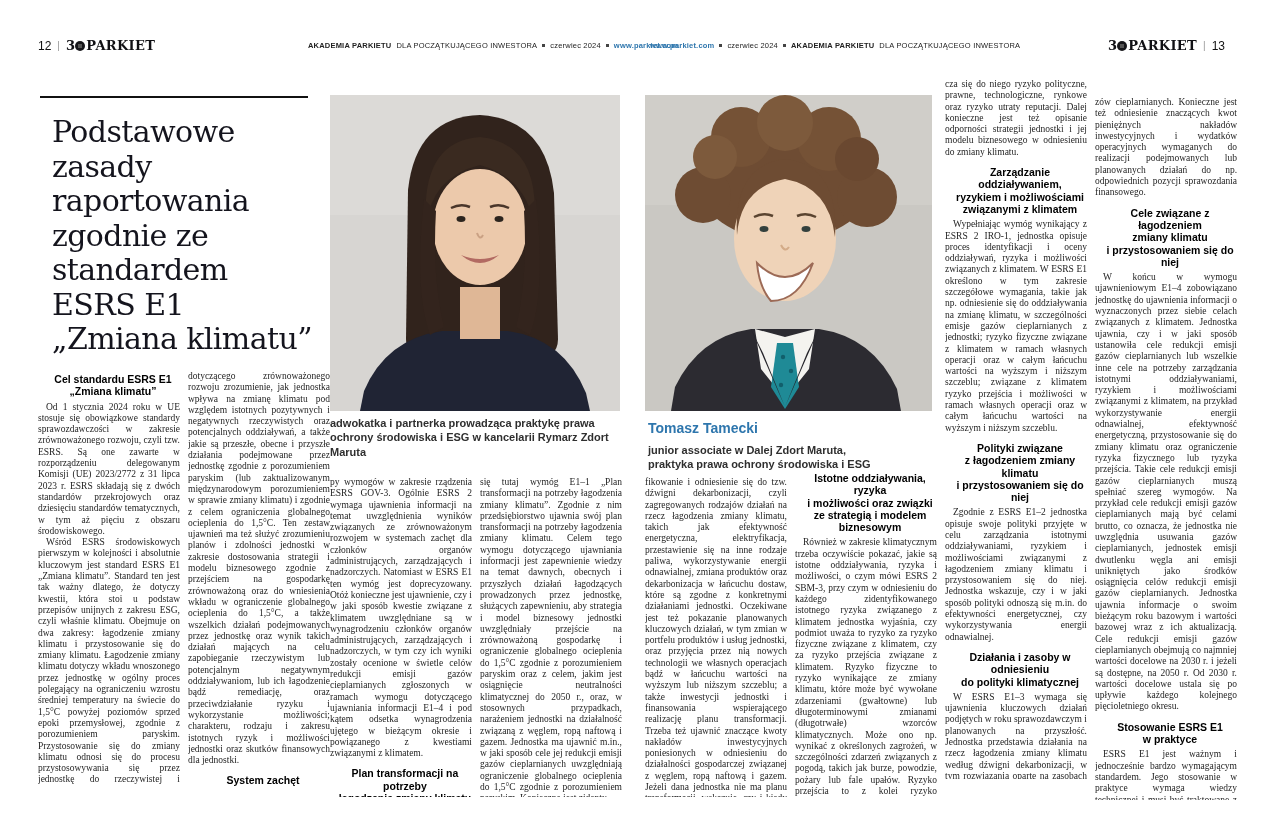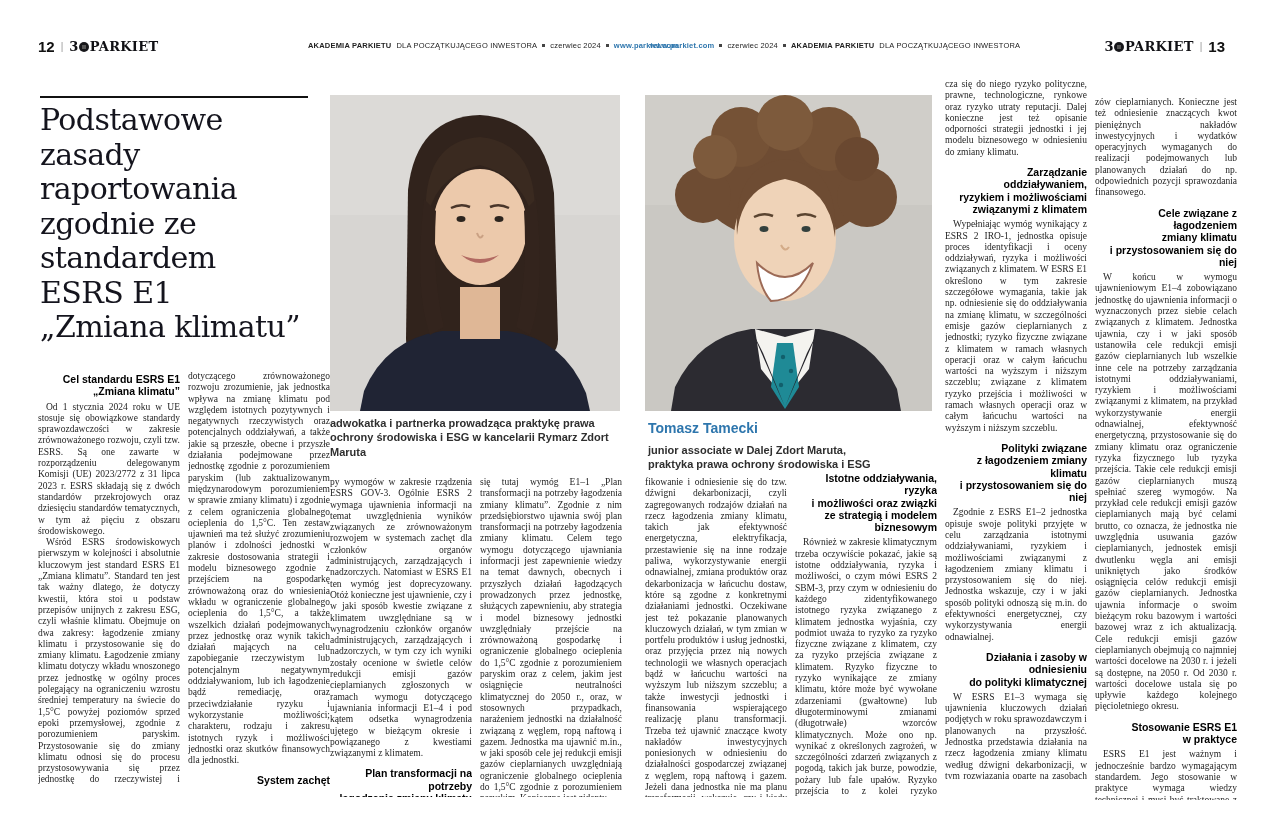--- a/index.html
+++ b/index.html
@@ -2,21 +2,21 @@
 <html lang="pl"><head>
 <meta charset="utf-8">
 <style>
   html,body{margin:0;padding:0;background:#ffffff;}
   .spread{position:relative;width:1263px;height:815px;background:#fff;overflow:hidden;
           font-family:"Liberation Serif",serif;color:#1e1e1e;}
 
   
   .hdr{position:absolute;top:38px;font-family:"Liberation Sans",sans-serif;font-size:8px;
        color:#333;white-space:nowrap;display:flex;align-items:center;gap:4px;}
-  .pageno{font-weight:bold;font-size:15px;color:#111;}
+  .pageno{font-weight:normal;font-size:12px;color:#111;}
   .hdr-divider{color:#999;font-size:10px;margin:0 2px;}
   .logo{display:flex;align-items:center;font-family:"DejaVu Serif",serif;font-weight:bold;
         font-size:13px;color:#101014;letter-spacing:.3px;}
   .logo-circle{width:10px;height:10px;border-radius:50%;background:radial-gradient(circle,#555 0 30%,#16161a 31% 100%);
         display:inline-block;margin:0 1px 0 0;}
   .strip{position:absolute;top:41px;font-family:"Liberation Sans",sans-serif;font-size:7.5px;
          letter-spacing:.2px;color:#222;white-space:nowrap;display:flex;align-items:center;gap:5px;}
   .strip .b{font-weight:bold;}
   .strip .sq{width:3px;height:3px;background:#444;display:inline-block;}
   .strip .url{color:#2e76ad;font-weight:bold;}
@@ -33,21 +33,21 @@
   .caption{position:absolute;font-family:"Liberation Sans",sans-serif;}
   .caption .name{font-size:14px;font-weight:bold;color:#2e76ad;margin-bottom:7px;}
   .caption .role{font-size:11px;font-weight:bold;color:#2f2f2f;line-height:1.3;white-space:pre-line;}
 
   
   .col{position:absolute;width:142px;overflow:hidden;text-align:justify;
        font-size:9.5px;line-height:11.3px;color:#1d1d1d;hyphens:auto;}
   .col-para{margin:0;text-indent:8px;}
   .col-para.cont{text-indent:0;}
   .col-heading{font-family:"Liberation Sans",sans-serif;font-weight:bold;font-size:10.5px;
-               line-height:12.3px;color:#000;margin:8px 0 4px 8px;text-align:right;
+               line-height:12.3px;color:#000;margin:8px 0 4px 8px;text-align:center;
                white-space:pre-line;text-indent:0;}
   .col-heading.first{margin-top:2px;}
 
   #col-0{left:38px; top:371px; height:416px;}
   #col-1{left:188px;top:371px; height:416px;}
   #col-2{left:330px;top:477px; height:320px;}
   #col-3{left:480px;top:477px; height:320px;}
   #col-4{left:645px;top:477px; height:320px;}
   #col-5{left:795px;top:470px; height:327px;}
   #col-6{left:945px;top:79px;  height:700px;}
@@ -90,21 +90,21 @@
     <span class="logo">
       <span>3</span>
       <span class="logo-circle"></span>
       <span>PARKIET</span>
     </span>
     <span class="hdr-divider">|</span>
     <span class="pageno">13</span>
   </div>
 
   <div class="headline-rule"></div>
-  <h1 class="headline" style="margin:0;">Podstawowe
+  <h1 class="headline" style="margin:12px;">Podstawowe
 zasady
 raportowania
 zgodnie ze
 standardem
 ESRS E1
 „Zmiana klimatu”</h1>
 
   <figure class="photo" style="left:330px;top:95px;width:290px;height:316px;margin:0;">
     <svg width="290" height="316" viewBox="0 0 290 316">
       <rect x="0" y="0" width="290" height="316" fill="#d7d5d2"></rect>

